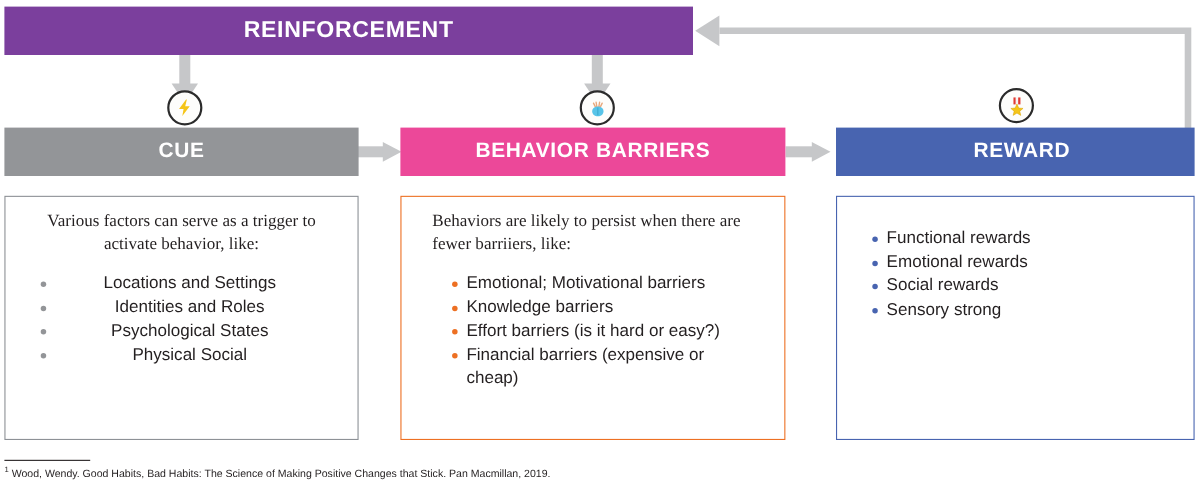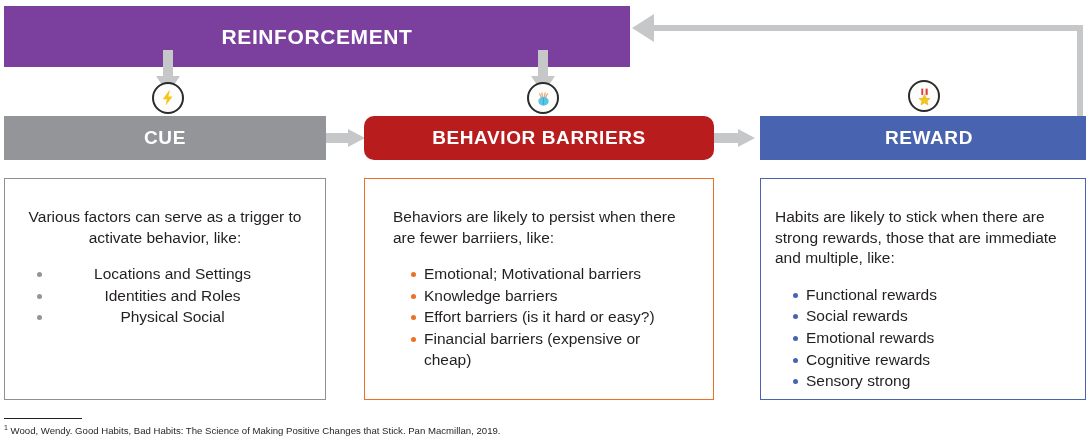--- a/index.html
+++ b/index.html
@@ -21,21 +21,21 @@
     width: 1090px;
     height: 446px;
   }
 
   
   .reinforcement-bar {
     position: absolute;
     left: 4px;
     top: 6px;
     width: 626px;
-    height: 61px;
+    height: 44px;
     background: #7B3F9D;
     display: flex;
     align-items: center;
     justify-content: center;
     box-sizing: border-box;
   }
   .reinforcement-bar .bar-title {
     color: #ffffff;
     font-size: 21px;
     font-weight: bold;
@@ -91,39 +91,40 @@
     height: 44px;
     display: flex;
     align-items: center;
     justify-content: center;
     color: #ffffff;
     font-size: 19px;
     font-weight: bold;
     letter-spacing: 0.6px;
   }
   .col-cue    .col-header { background: #939598; }
-  .col-behav  .col-header { background: #b91c1c; border-radius: 10px; }
+  .col-behav  .col-header { background: #ec4899; }
   .col-reward .col-header { background: #4864B0; padding-left: 12px; }
 
   .col-body {
     margin-top: 18px;
     border: 1px solid #9aa0a6;
     background: #ffffff;
     box-sizing: border-box;
     padding: 12px 14px 14px 14px;
     height: 222px;
   }
   .col-cue    .col-body { border-color: #8d9196; }
   .col-behav  .col-body { border-color: #ED7023; padding-left: 28px; }
   .col-reward .col-body { border-color: #4864B0; }
 
   .col-intro {
     font-size: 15.5px;
     line-height: 1.33;
-    margin: 16px 0 2px 0;
+    margin: 0 0 2px 0;
+    font-family: Liberation Serif, serif;
   }
 
   .col-list {
     list-style: none;
     margin: 16px;
     padding: 0;
   }
   .col-list li {
     font-size: 15.5px;
     line-height: 1.33;
@@ -237,20 +238,21 @@
 
   <div class="column col-cue">
     <div class="col-header">
       <span>CUE</span>
     </div>
     <div class="col-body">
       <p class="col-intro">Various factors can serve as a trigger to activate behavior, like:</p>
       <ul class="col-list">
         <li>Locations and Settings</li>
         <li>Identities and Roles</li>
+        <li>Psychological States</li>
         <li>Physical Social</li>
       </ul>
     </div>
   </div>
 
   <div class="column col-behav">
     <div class="col-header">
       <span>BEHAVIOR BARRIERS</span>
     </div>
     <div class="col-body">
@@ -262,26 +264,24 @@
         <li>Financial barriers (expensive or cheap)</li>
       </ul>
     </div>
   </div>
 
   <div class="column col-reward">
     <div class="col-header">
       <span>REWARD</span>
     </div>
     <div class="col-body">
-      <p class="col-intro">Habits are likely to stick when there are strong rewards, those that are immediate and multiple, like:</p>
       <ul class="col-list">
         <li>Functional rewards</li>
+        <li>Emotional rewards</li>
         <li>Social rewards</li>
-        <li>Emotional rewards</li>
-        <li>Cognitive rewards</li>
         <li>Sensory strong</li>
       </ul>
     </div>
   </div>
 
   <div class="footnote">
     <div class="footnote-rule"></div>
     <div class="footnote-text"><span class="fn-mark">1</span> <span>Wood, Wendy. Good Habits, Bad Habits: The Science of Making Positive Changes that Stick. Pan Macmillan, 2019.</span></div>
   </div>
 

